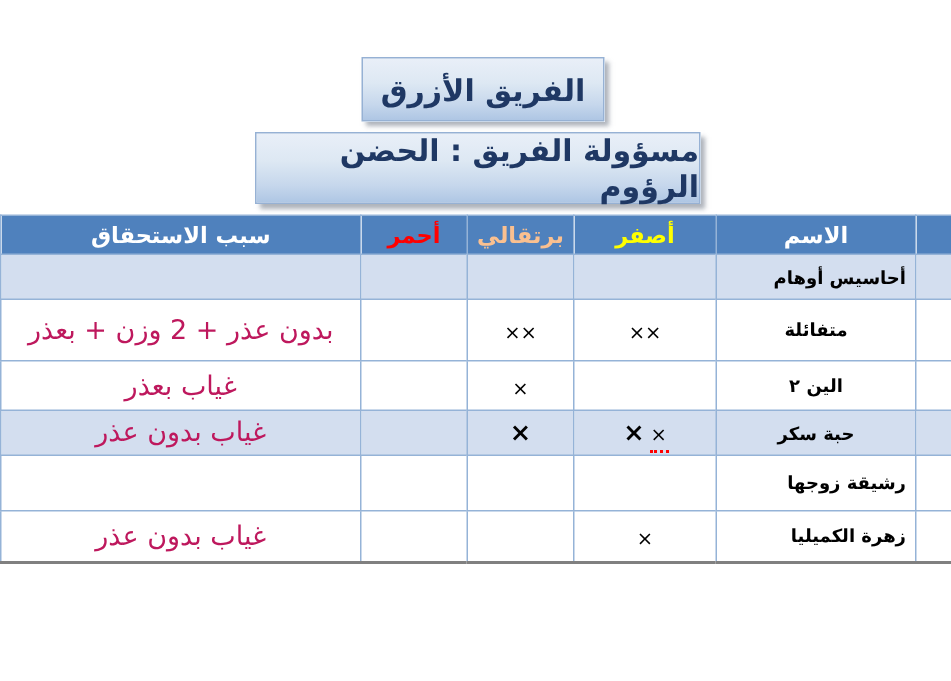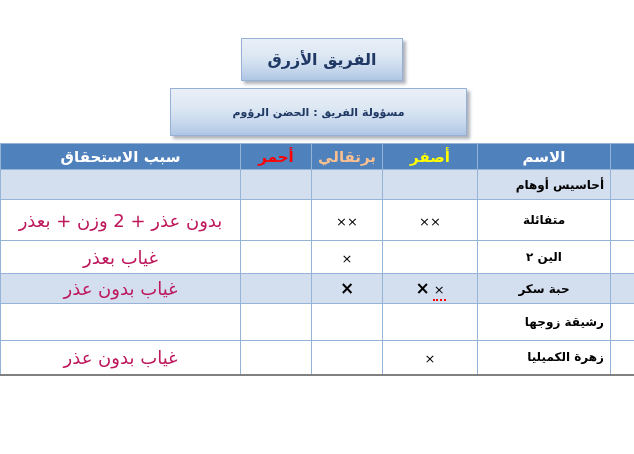--- a/index.html
+++ b/index.html
@@ -11,22 +11,22 @@
     position:absolute;
     direction:rtl;
     display:flex;align-items:center;justify-content:center;
     background:linear-gradient(180deg,#e9eff8 0%,#dde8f3 40%,#c6d7ec 75%,#aec6e4 100%);
     border:1px solid #96b1d4;
     box-shadow:3px 3px 3px rgba(130,138,150,0.65);
     color:var(--c-title-text);
     font-weight:bold;
     box-sizing:border-box;
   }
-  .box1{left:241px;top:38px;width:162px;height:43px;font-size:16px;}
-  .box2{left:170px;top:88px;width:297px;height:48px;font-size:11px;}
+  .box1{left:241px;top:38px;width:162px;height:43px;font-size:20px;}
+  .box2{left:170px;top:88px;width:297px;height:48px;font-size:20px;}
 
   
   table.team-table{
     position:absolute;left:0;top:143px;width:634px;
     border-collapse:collapse;table-layout:fixed;
     direction:rtl;
   }
   .team-table th,.team-table td{
     border:1px solid var(--c-border);
     padding:0 4px;

